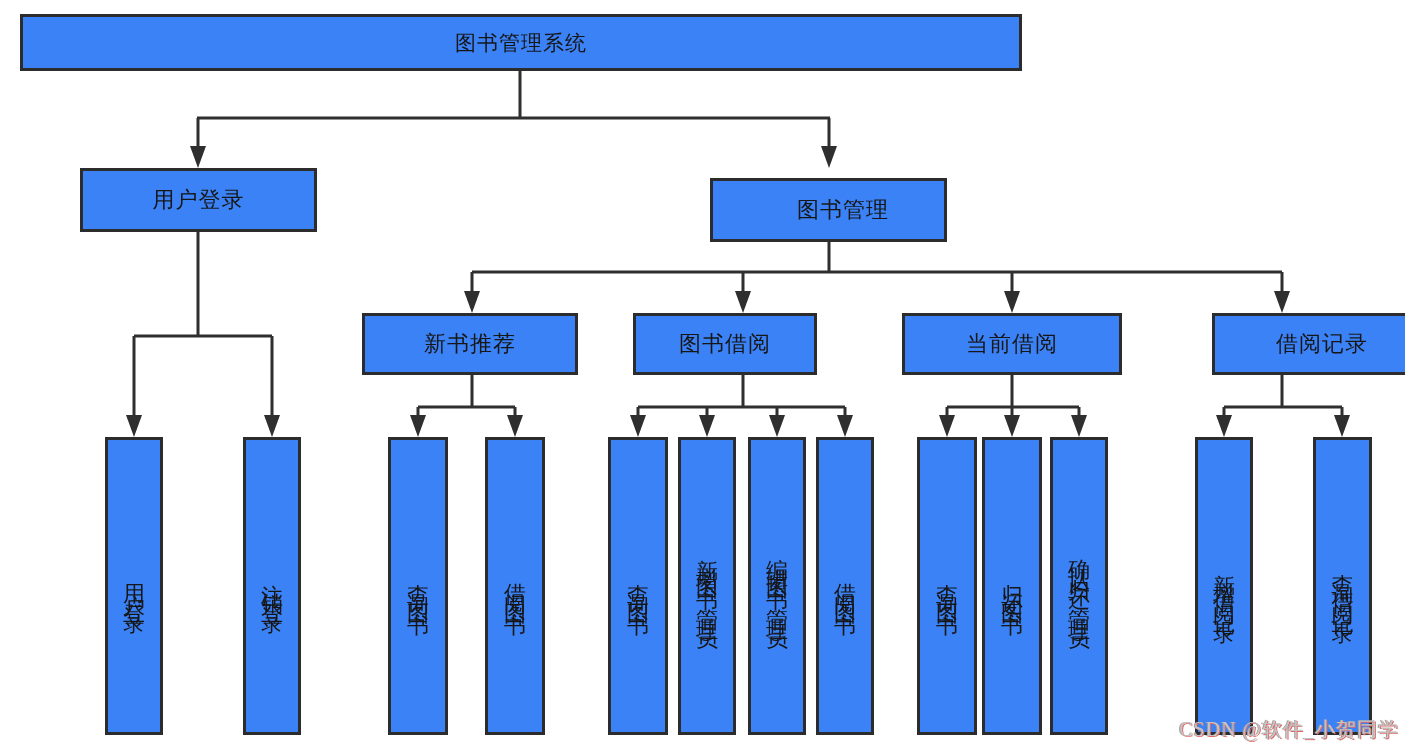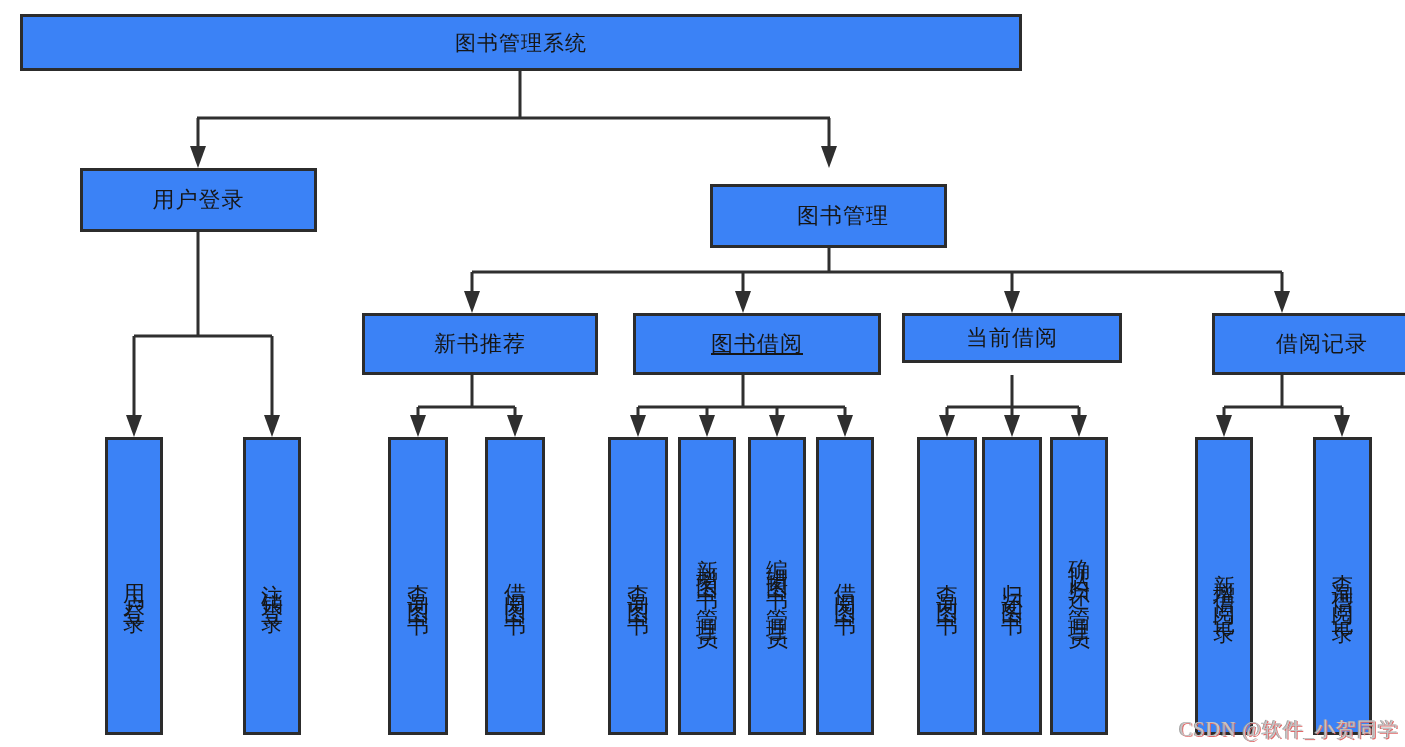--- a/index.html
+++ b/index.html
@@ -24,24 +24,24 @@
   .vlabel{
     writing-mode:vertical-rl;
     font-size:22px;
     line-height:1;
     letter-spacing:10px;
     white-space:nowrap;
   }
   
   #b-root{left:20px;top:14px;width:1002px;height:57px;}
   #b-l1a{left:80px;top:168px;width:237px;height:64px;}
-  #b-l1b{left:710px;top:184px;width:237px;height:64px;padding-left:29px;}
-  #b-l2a{left:362px;top:313px;width:236px;height:62px;}
-  #b-l2b{left:633px;top:313px;width:248px;height:62px;text-decoration:underline;}
-  #b-l2c{left:902px;top:313px;width:220px;height:50px;}
+  #b-l1b{left:710px;top:178px;width:237px;height:64px;padding-left:29px;}
+  #b-l2a{left:362px;top:313px;width:216px;height:62px;}
+  #b-l2b{left:633px;top:313px;width:184px;height:62px;}
+  #b-l2c{left:902px;top:313px;width:220px;height:62px;}
   #b-l2d{left:1212px;top:313px;width:220px;height:62px;}
   .leaf{top:437px;height:298px;}
   #f0{left:105px;width:58px;}
   #f1{left:243px;width:58px;}
   #f2{left:388px;width:60px;}
   #f3{left:485px;width:60px;}
   #f4{left:608px;width:60px;}
   #f5{left:678px;width:58px;}
   #f6{left:748px;width:58px;}
   #f7{left:816px;width:58px;}

